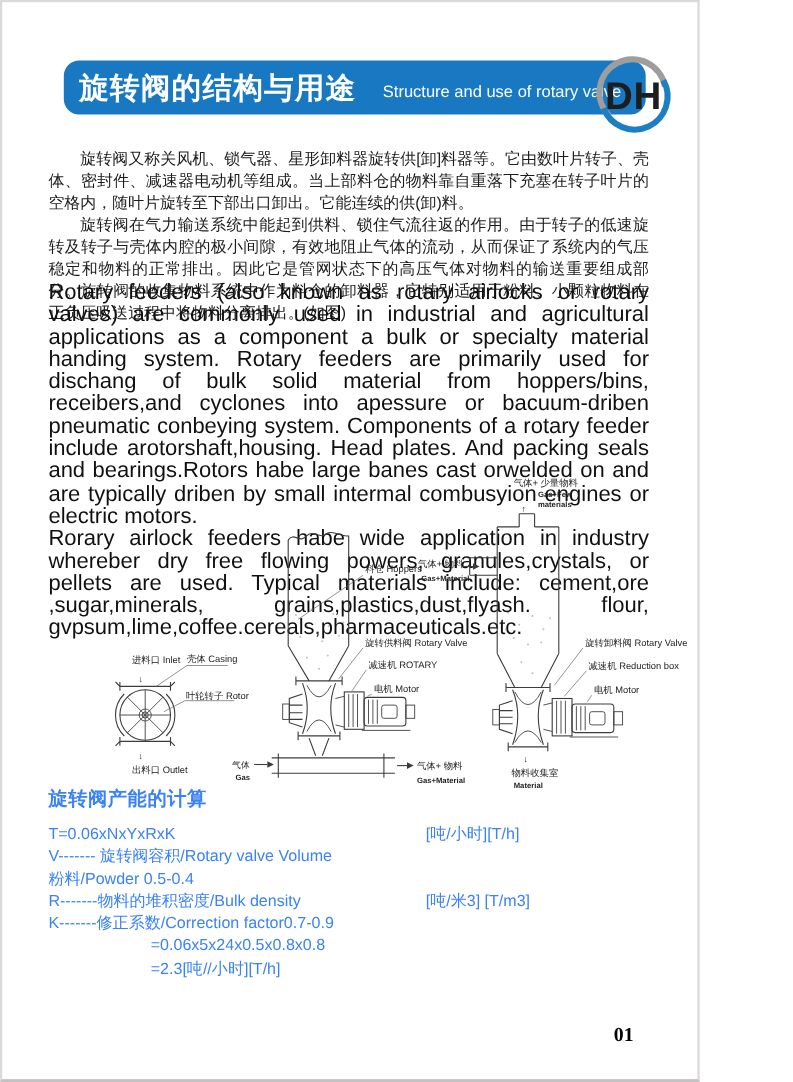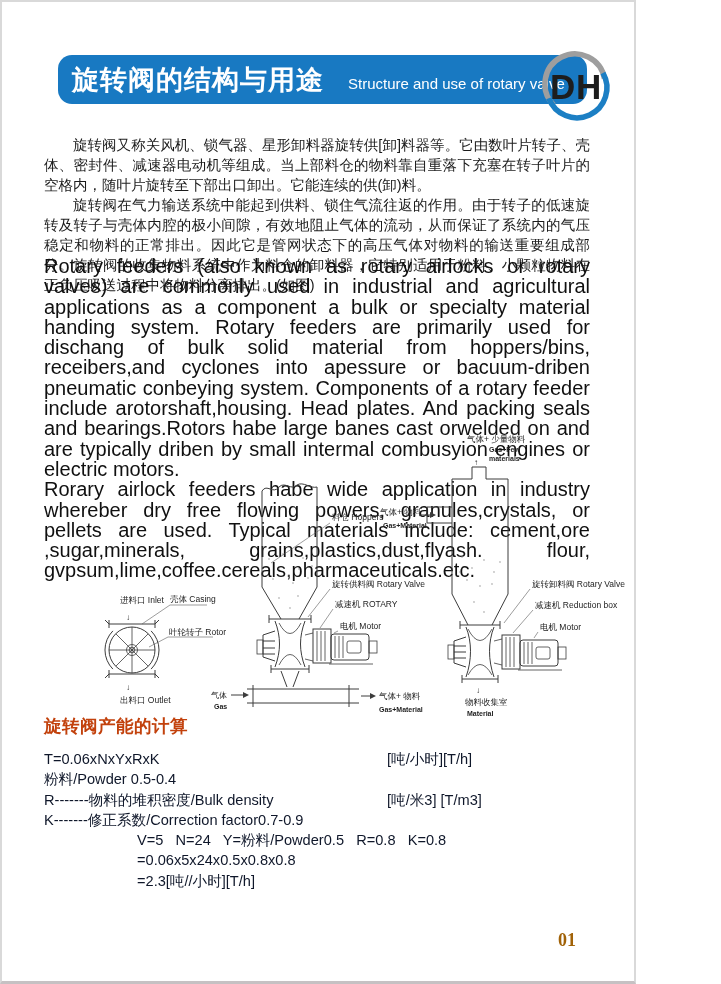--- a/index.html
+++ b/index.html
@@ -31,32 +31,32 @@
   .thin { stroke:#5a5a5a; stroke-width:0.6; fill:none; }
   .arrh { fill:#3c3c3c; stroke:none; }
   .dot  { fill:#8a8a8a; opacity:0.55; }
   svg text { font-family:"Liberation Sans","DejaVu Sans",sans-serif; fill:#1d1d1d; }
   .lbl  { font-size:8.5px; }
   .lbl-en { font-size:7px; font-weight:bold; }
   .lbl-s  { font-size:8px; }
 
   
   .calc-title { position:absolute; left:42px; top:712px; font-size:17.5px;
-                font-weight:bold; color:#c2410c; letter-spacing:0.5px; }
+                font-weight:bold; color:#3b82f6; letter-spacing:0.5px; }
   .calc { position:absolute; left:42px; top:747px; width:636px;
-          font-size:14.6px; line-height:20.3px; color:#0f172a; }
+          font-size:14.6px; line-height:20.3px; color:#3b82f6; }
   .calc-row { display:flex; }
   .calc-row .cl { width:343px; }
   .calc-row .cr { flex:1; }
   .ex-line { padding-left:93px; white-space:pre-wrap; }
 
   
   .pageno { position:absolute; top:928px; right:58px;
             font-family:"Liberation Serif","DejaVu Serif",serif;
-            font-weight:bold; font-size:18px; color:#a16207; }
+            font-weight:bold; font-size:18px; color:#000000; }
   .vline { position:absolute; left:666px; top:920px; width:2.5px; height:61px; background:#2f8ad2; }
 </style>
 </head>
 <body>
 
 <div class="page">
 
   <div class="banner">
     <span class="t-zh">旋转阀的结构与用途</span>
     <span class="t-en">Structure and use of rotary valve</span>
@@ -225,33 +225,33 @@
   </div>
 
   <h2 class="calc-title">旋转阀产能的计算</h2>
 
   <div class="calc">
     <div class="calc-row">
       <span class="cl">T=0.06xNxYxRxK</span>
       <span class="cr">[吨/小时][T/h]</span>
     </div>
     <div class="calc-row">
+      <span class="cl">V------- 旋转阀容积/Rotary valve Volume</span>
     </div>
     <div class="calc-row">
       <span class="cr">粉料/Powder 0.5-0.4</span>
     </div>
     <div class="calc-row">
       <span class="cl">R-------物料的堆积密度/Bulk density</span>
       <span class="cr">[吨/米3] [T/m3]</span>
     </div>
     <div class="calc-row">
       <span class="cl">K-------修正系数/Correction factor0.7-0.9</span>
       <span class="cr"></span>
     </div>
-    <div class="ex-line">V=5   N=24   Y=粉料/Powder0.5   R=0.8   K=0.8</div>
     <div class="ex-line">=0.06x5x24x0.5x0.8x0.8</div>
     <div class="ex-line">=2.3[吨//小时][T/h]</div>
   </div>
 
   <div class="pageno">01</div>
   <div class="vline"></div>
 
 </div>
 
 </body></html>

